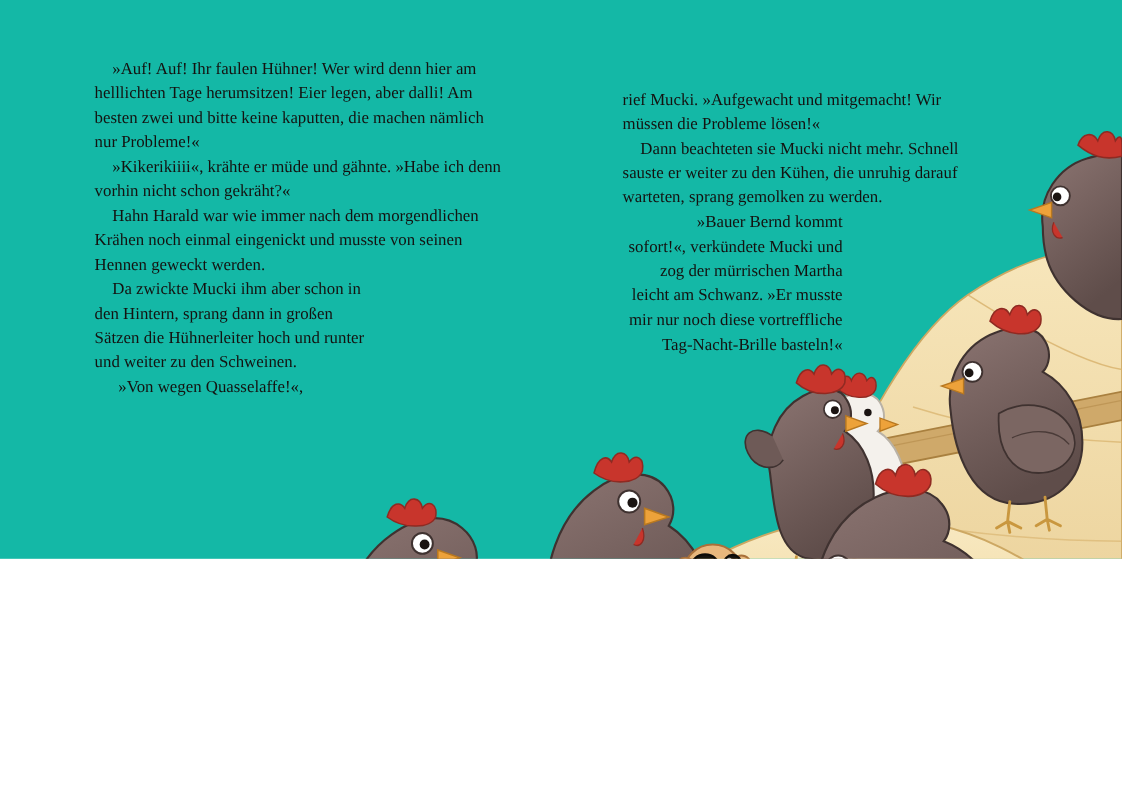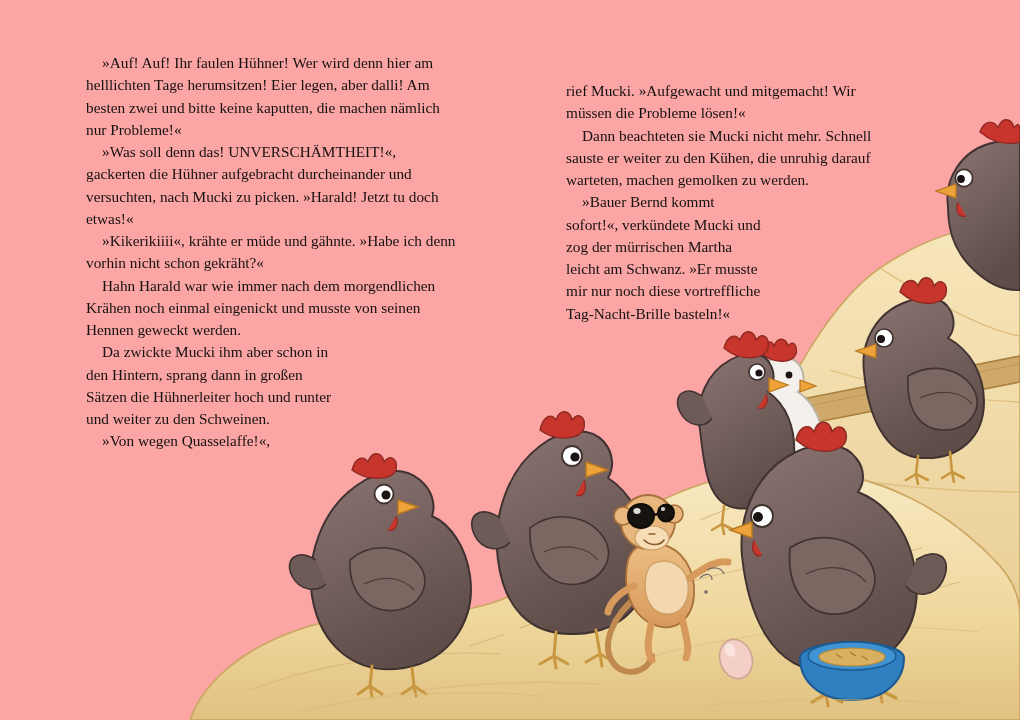--- a/index.html
+++ b/index.html
@@ -10,22 +10,22 @@
     width: 1020px;
     height: 720px;
     background: #ffffff;
     font-family: "Liberation Serif", serif;
     overflow: hidden;
     position: relative;
   }
   #page {
     position: relative;
     width: 1020px;
-    height: 720px;
-    background: #fca5a5;
+    height: 508px;
+    background: #14b8a6;
     overflow: hidden;
   }
 
   
   #illustration {
     position: absolute;
     left: 0;
     top: 0;
     width: 1020px;
     height: 720px;
@@ -60,25 +60,25 @@
     left: 86px;
     width: 372px;
   }
   #col-right {
     left: 566px;
     width: 368px;
     margin-top: 28px;
   }
   .w-250 { width: 250px; }
   .w-205 { width: 205px; }
-  .w-195 { width: 195px; }
+  .w-195 { width: 195px; text-align: center; }
 
   
   .rw-330 { width: 330px; }
-  .rw-200 { width: 200px; }
+  .rw-200 { width: 200px; text-align: right; }
 </style>
 </head>
 <body>
 
 <div id="page">
 
   <svg id="illustration" viewBox="0 0 1020 720" xmlns="http://www.w3.org/2000/svg">
     <defs>
       <linearGradient id="hayGrad" x1="0" y1="0" x2="0" y2="1">
         <stop offset="0%" stop-color="#f8e9c2"></stop>
@@ -288,27 +288,26 @@
     </g>
 
     <path d="M360,700 C420,692 480,690 540,696" fill="none" stroke="#dcbb7d" stroke-width="1.2" opacity="0.7"></path>
     <path d="M700,706 C780,698 880,698 960,704" fill="none" stroke="#dcbb7d" stroke-width="1.2" opacity="0.6"></path>
   </svg>
 
   <div id="text-layer">
 
     <div class="column" id="col-left">
       <p>»Auf! Auf! Ihr faulen Hühner! Wer wird denn hier am helllichten Tage herumsitzen! Eier legen, aber dalli! Am besten zwei und bitte keine kaputten, die machen nämlich nur Probleme!«</p>
-      <p>»Was soll denn das! UNVERSCHÄMTHEIT!«, gackerten die Hühner aufgebracht durcheinander und versuchten, nach Mucki zu picken. »Harald! Jetzt tu doch etwas!«</p>
       <p>»Kikerikiiii«, krähte er müde und gähnte. »Habe ich denn vorhin nicht schon gekräht?«</p>
       <p>Hahn Harald war wie immer nach dem morgendlichen Krähen noch einmal eingenickt und musste von seinen Hennen geweckt werden.</p>
       <p class="w-250">Da zwickte Mucki ihm aber schon in den Hintern, sprang dann in großen Sätzen die Hühnerleiter hoch und runter und weiter zu den Schweinen.</p>
       <p class="w-195">»Von wegen Quasselaffe!«,</p>
     </div>
 
     <div class="column" id="col-right">
       <p class="noindent rw-330">rief Mucki. »Aufgewacht und mitgemacht! Wir müssen die Probleme lösen!«</p>
-      <p class="rw-330">Dann beachteten sie Mucki nicht mehr. Schnell sauste er weiter zu den Kühen, die unruhig darauf warteten, machen gemolken zu werden.</p>
+      <p class="rw-330">Dann beachteten sie Mucki nicht mehr. Schnell sauste er weiter zu den Kühen, die unruhig darauf warteten, sprang gemolken zu werden.</p>
       <p class="rw-200">»Bauer Bernd kommt sofort!«, verkündete Mucki und zog der mürrischen Martha leicht am Schwanz. »Er musste mir nur noch diese vortreffliche Tag-Nacht-Brille basteln!«</p>
     </div>
 
   </div>
 </div>
 
 </body></html>

